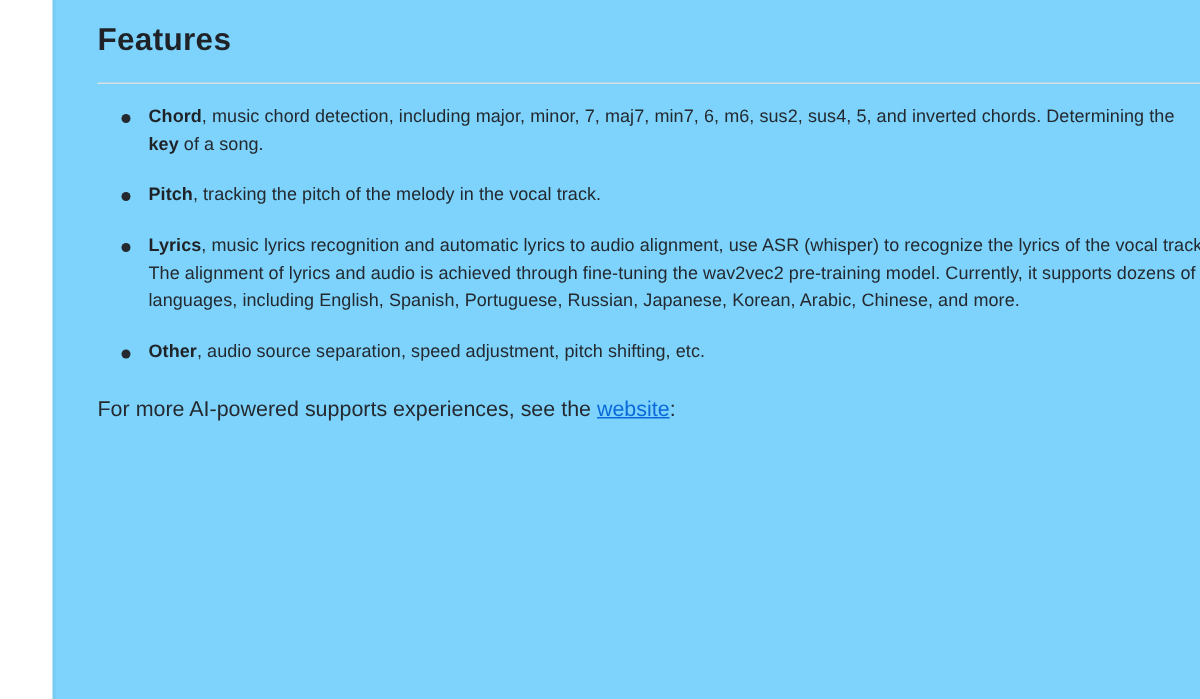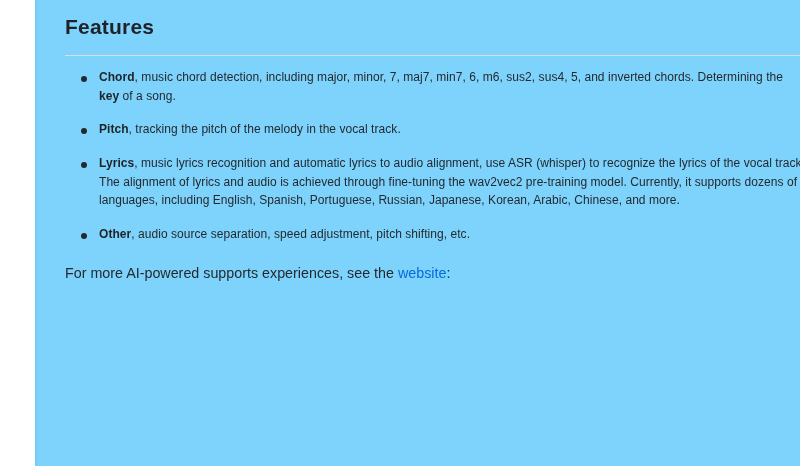--- a/index.html
+++ b/index.html
@@ -72,20 +72,21 @@
   }
   .footer-note {
     margin-top: 19px;
     font-size: 14.3px;
     line-height: 1.55;
     color: #24292f;
     padding-left: 0;
   }
   .link {
     color: #0969da;
+    text-decoration: underline;
     cursor: pointer;
   }
   .scrollbar-track {
     position: absolute;
     top: 0;
     right: 0;
     width: 8px;
     height: 466px;
     background: #f6f6f6;
   }

